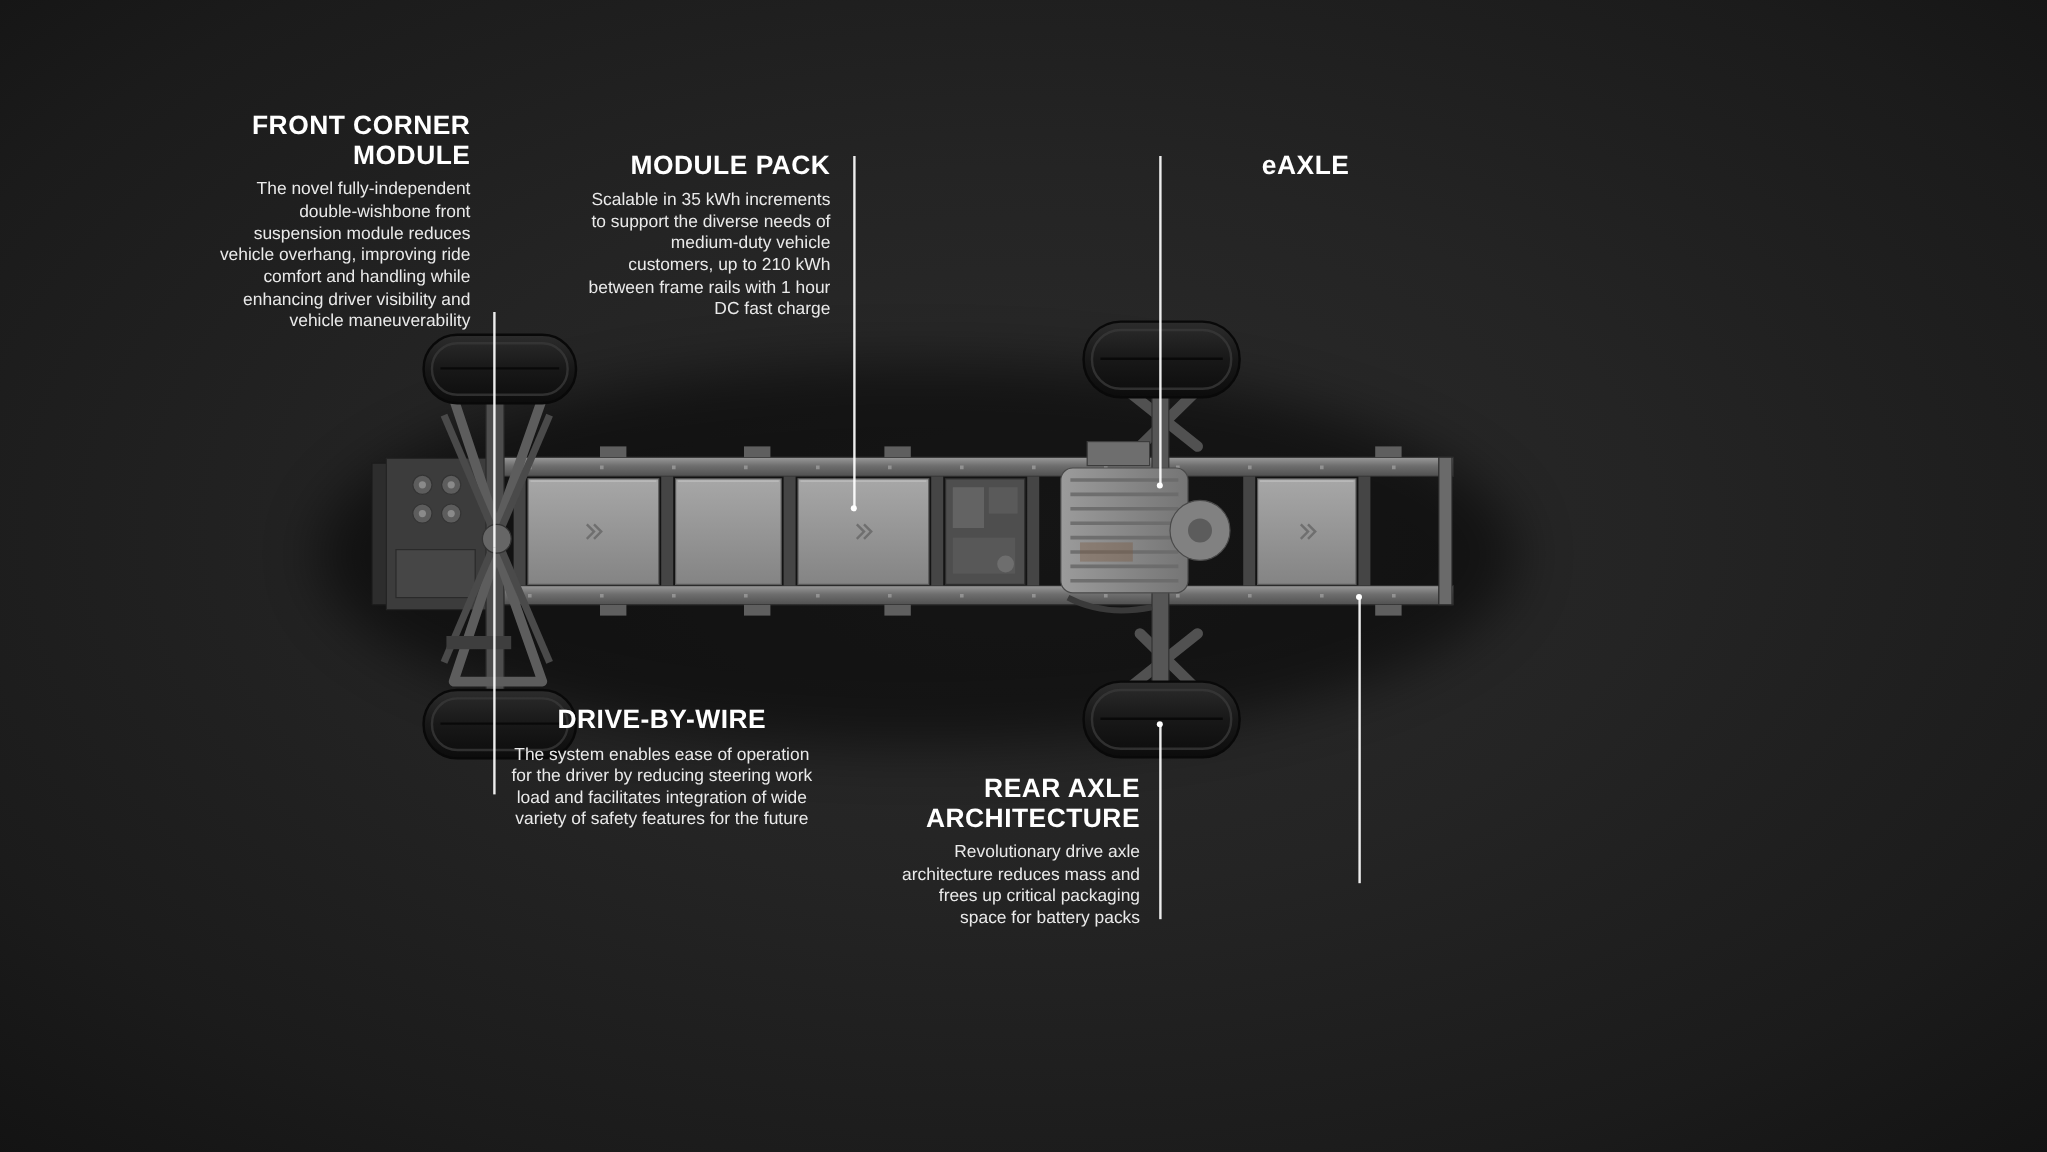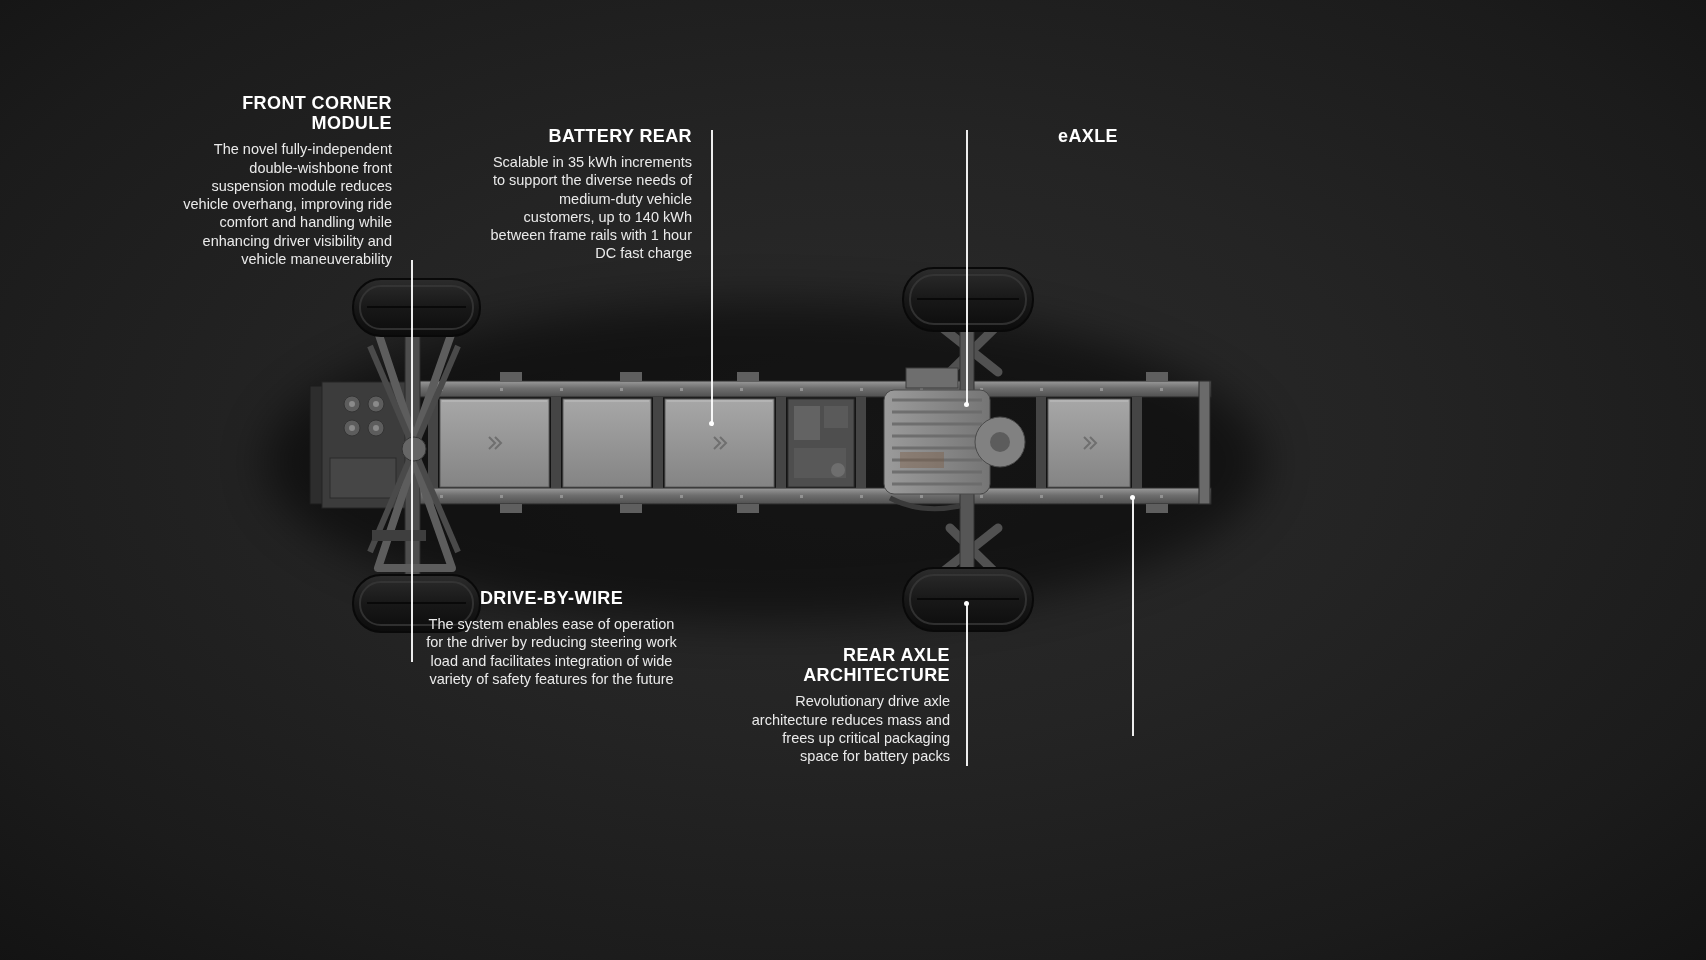--- a/index.html
+++ b/index.html
@@ -8,21 +8,21 @@
     width:1706px; height:960px;
     overflow:hidden;
     background: radial-gradient(ellipse 1250px 720px at 50% 46%, #2b2b2b 0%, #242424 42%, #1b1b1b 78%, #131313 100%);
     font-family:"Liberation Sans", sans-serif;
   }
   .chassis-svg { position:absolute; inset:0; z-index:1; }
   .leader { position:absolute; width:2px; background:rgba(255,255,255,0.92); z-index:3; }
   .dot { position:absolute; width:5px; height:5px; border-radius:50%; background:#ffffff; z-index:4; }
   .callout { position:absolute; z-index:5; color:#e9e9e9; }
   .callout h2 {
-    margin:0; font-size:18px; line-height:1.12; font-weight:bold;
+    margin:0; font-size:22px; line-height:1.12; font-weight:bold;
     color:#ffffff; letter-spacing:0.4px;
   }
   .callout p { margin:7px 0 0 0; font-size:14.5px; line-height:1.26; color:#eaeaea; }
   .align-right { text-align:right; }
   .align-left { text-align:center; }
 </style>
 </head>
 <body>
 
 <div class="stage">
@@ -204,22 +204,22 @@
   <div class="dot" style="left:964px; top:402px;"></div>
   <div class="dot" style="left:964px; top:601px;"></div>
   <div class="dot" style="left:1130px; top:495px;"></div>
 
   <div class="callout align-right" style="right:1314px; top:93px; width:212px;">
     <h2>FRONT CORNER MODULE</h2>
     <p>The novel fully-independent double-wishbone front suspension module reduces vehicle overhang,  improving ride comfort and handling while enhancing driver visibility and vehicle maneuverability</p>
   </div>
 
   <div class="callout align-right" style="right:1014px; top:126px; width:202px;">
-    <h2>BATTERY REAR</h2>
-    <p>Scalable in 35 kWh increments to support the diverse needs of medium-duty vehicle customers, up to 140 kWh between frame rails with 1 hour DC fast charge</p>
+    <h2>MODULE PACK</h2>
+    <p>Scalable in 35 kWh increments to support the diverse needs of medium-duty vehicle customers, up to 210 kWh between frame rails with 1 hour DC fast charge</p>
   </div>
 
   <div class="callout align-left" style="left:988px; top:126px; width:200px;">
     <h2>eAXLE</h2>
   </div>
 
   <div class="callout align-left" style="left:424px; top:588px; width:255px;">
     <h2>DRIVE-BY-WIRE</h2>
     <p>The system enables ease of operation for the driver by reducing steering work load and facilitates integration of wide variety of safety features for the future</p>
   </div>

